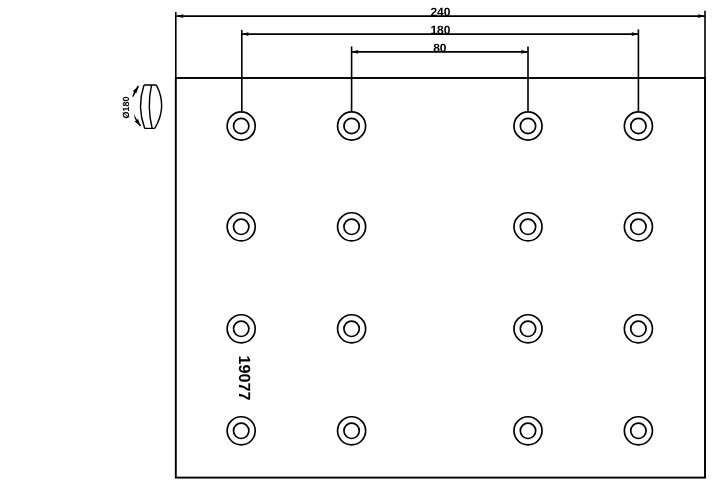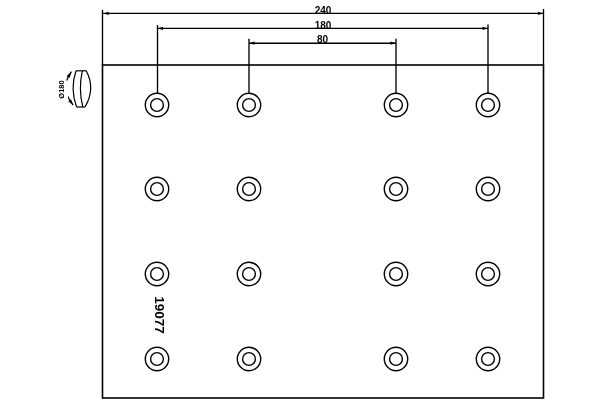--- a/index.html
+++ b/index.html
@@ -1,16 +1,16 @@
 <!DOCTYPE html>
 <html><head>
 <meta charset="utf-8">
 <style>
   html,body{margin:0;padding:0;background:#fff;}
-  #c{width:516px;height:400px;position:relative;}
+  #c{width:516px;height:400px;position:relative;margin-left:44px;}
   text{font-family:"Liberation Sans",sans-serif;}
 </style>
 </head>
 <body>
 <div id="c">
 <svg width="600" height="400" viewBox="0 0 600 400">
   <rect x="0" y="0" width="600" height="400" fill="#ffffff"></rect>
 
   <rect x="102.5" y="65" width="441" height="333" fill="none" stroke="#000" stroke-width="1.6"></rect>
 

